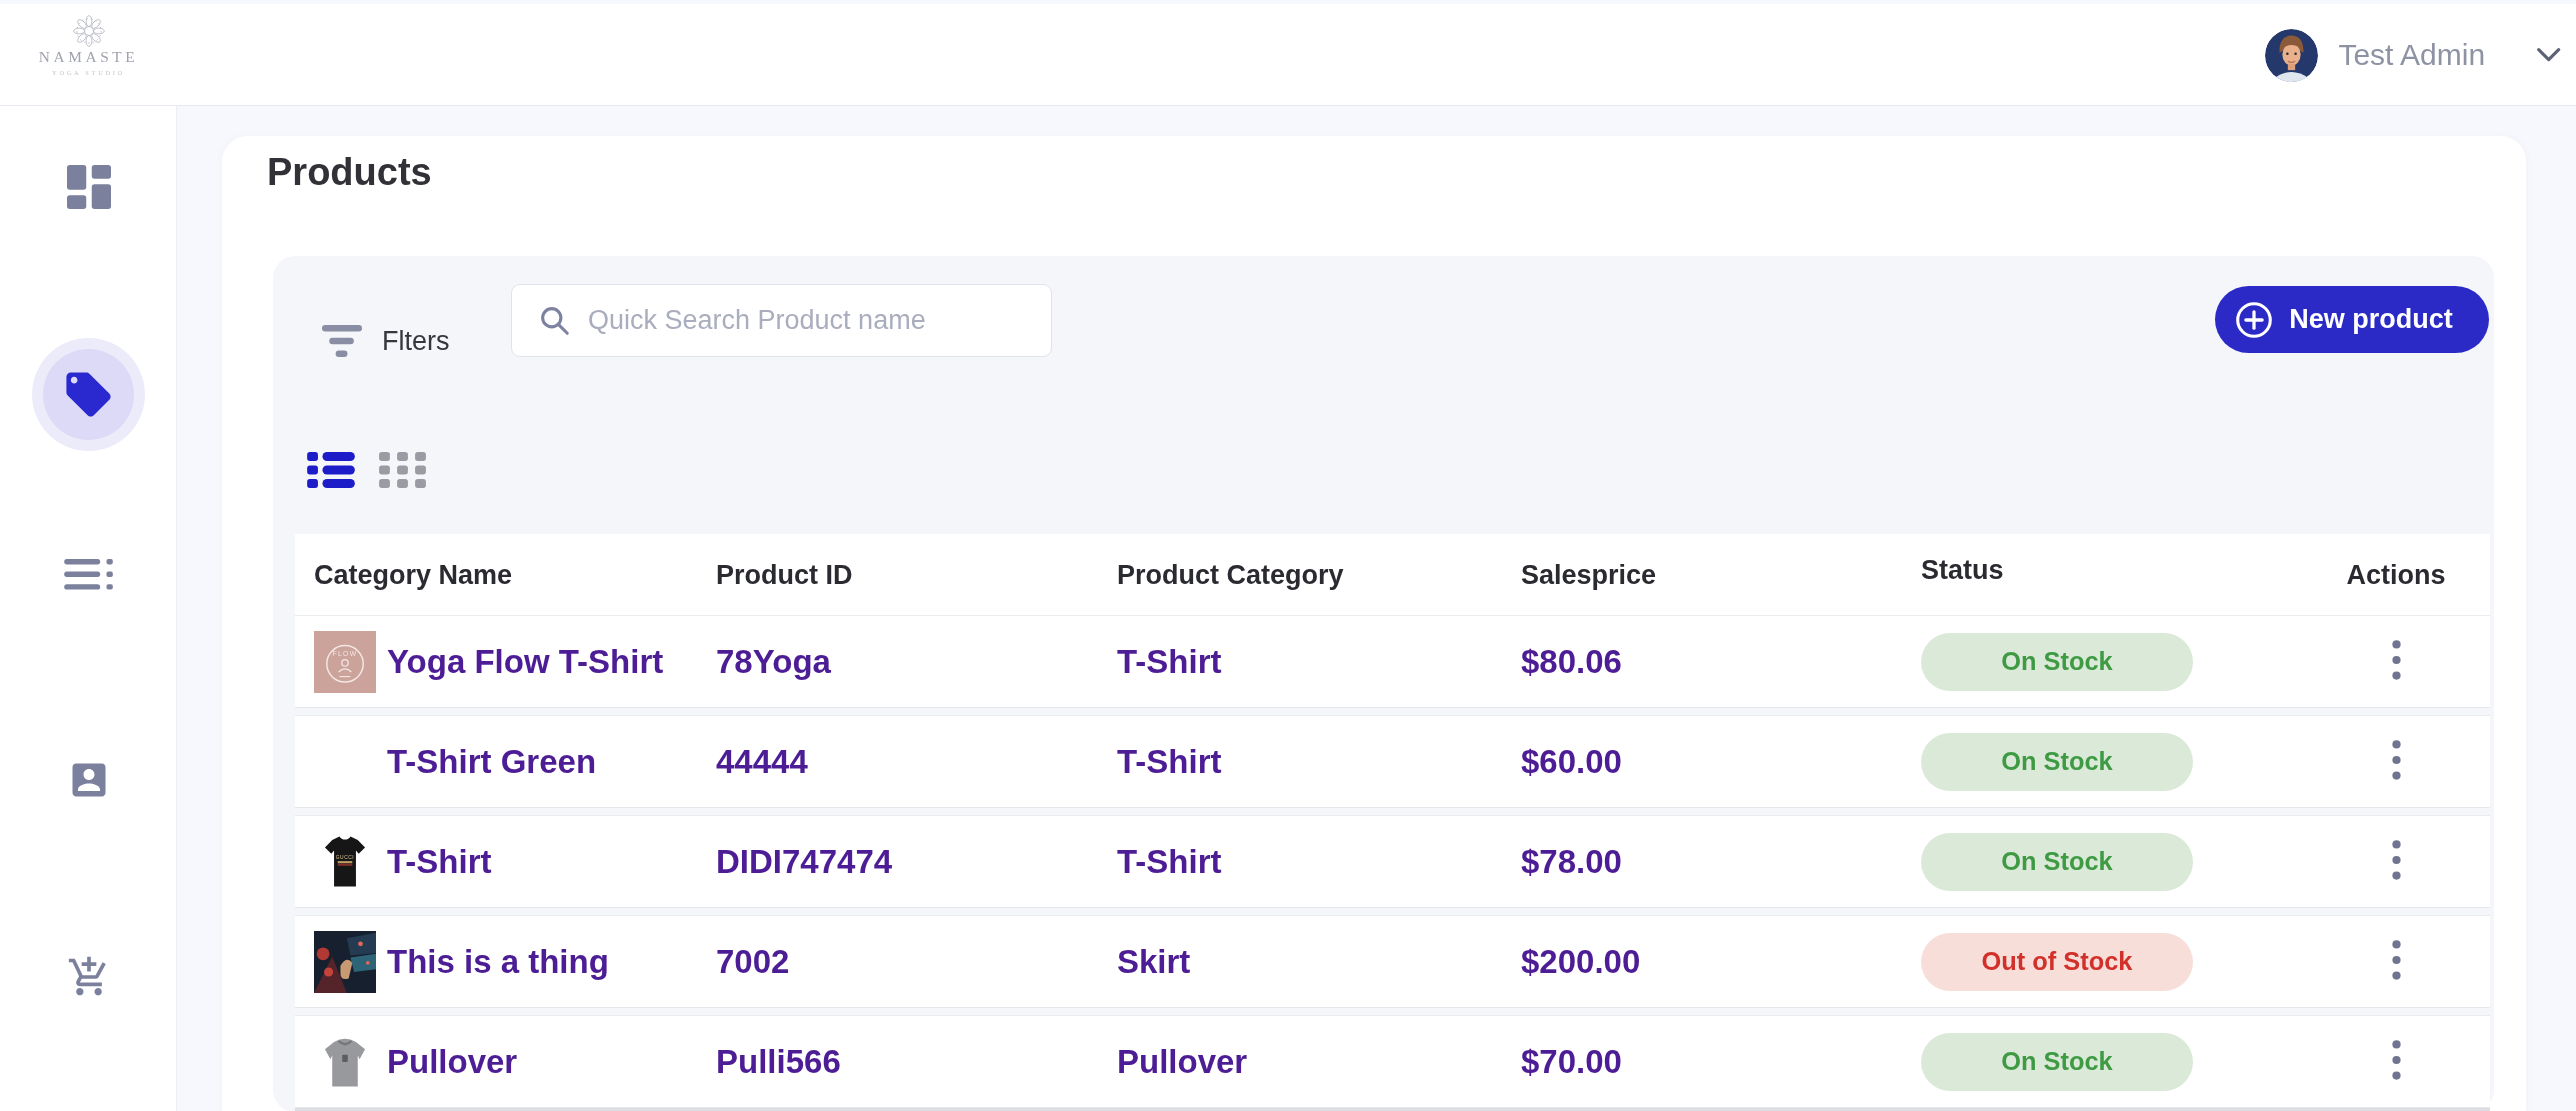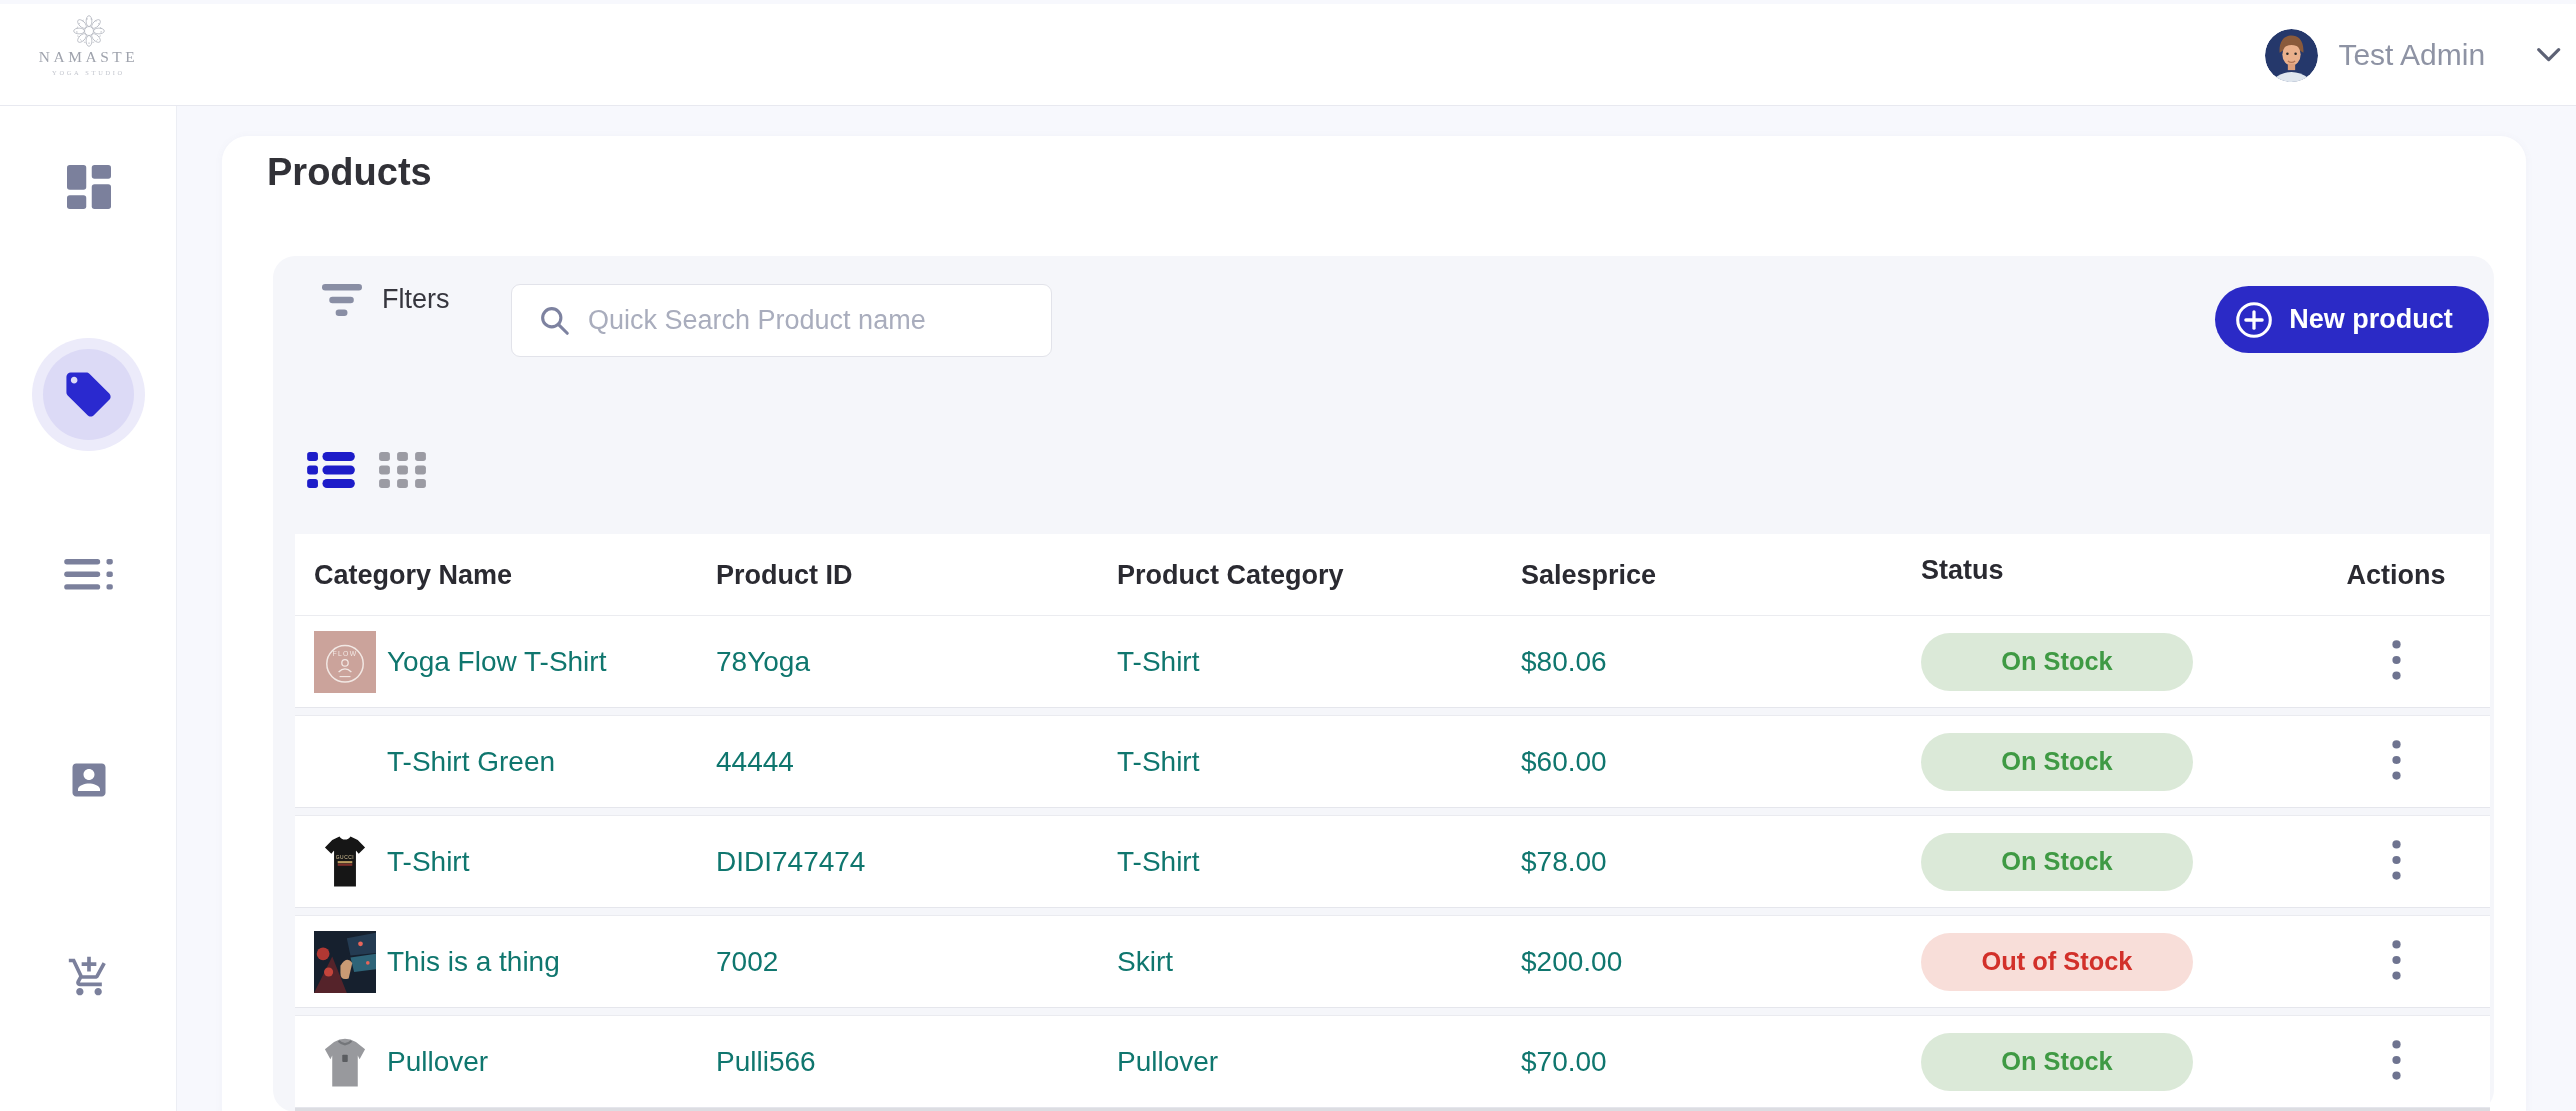--- a/index.html
+++ b/index.html
@@ -41,21 +41,21 @@
     background:#ffffff; border-radius:25.4px 25.4px 0 0;
     box-shadow:0 1.8px 9px rgba(100,100,140,.05); }
   .page-title { position:absolute; left:45px; top:14.5px; font-size:38px; font-weight:700;
     color:#313137; }
 
   .panel { position:absolute; left:51px; top:120px; width:2221px; height:856px;
     background:#f5f6fa; border-radius:22px; }
 
   
   .filters-btn { position:absolute; left:49px; top:28px; height:73px; display:flex;
-    align-items:flex-start; cursor:pointer; }
+    align-items:flex-end; cursor:pointer; }
   .filters-label { font-size:27px; font-weight:500; color:#36363e; margin-left:20px; }
   .searchbox { position:absolute; left:238px; top:28px; width:541px; height:73px;
     background:#ffffff; border:0.9px solid #e2e3ea; border-radius:9px; display:flex;
     align-items:center; }
   .searchbox svg { margin-left:27px; flex:0 0 auto; }
   .searchbox input { border:none; outline:none; background:transparent; flex:1;
     font-size:27px; color:#3c3c46; margin-left:18px; margin-right:12.7px;
     font-family:"Liberation Sans", sans-serif; }
   .searchbox input::placeholder { color:#a9adbd; }
   .new-product { position:absolute; left:1942px; top:30px; width:274px; height:67px;
@@ -79,21 +79,21 @@
 
   .c-name   { width:421px; padding-left:19px; display:flex; align-items:center; }
   .c-id     { width:401px; }
   .c-cat    { width:404px; }
   .c-price  { width:400px; }
   .c-status { width:381px; }
   .c-actions{ width:188px; display:flex; justify-content:center; }
 
   .t-head > div { font-size:27px; font-weight:700; color:#2a2a31; }
   .t-head .c-status { transform:translateY(-5.4px); }
-  .t-row .cell { font-size:28px; font-weight:400; color:#0f766e; }
+  .t-row .cell { font-size:33px; font-weight:700; color:#4c1d95; }
 
   .thumb { width:62px; height:62px; margin-right:11px; flex:0 0 auto; }
   .thumb svg { display:block; }
 
   .badge { width:272px; height:58px; border-radius:29px; font-size:25.4px; font-weight:700;
     display:flex; align-items:center; justify-content:center; }
   .badge.in  { background:#dbe9d8; color:#3f9a44; }
   .badge.out { background:#f8ded9; color:#d2302a; }
 
   .kebab { cursor:pointer; padding:5.4px 9px; }

